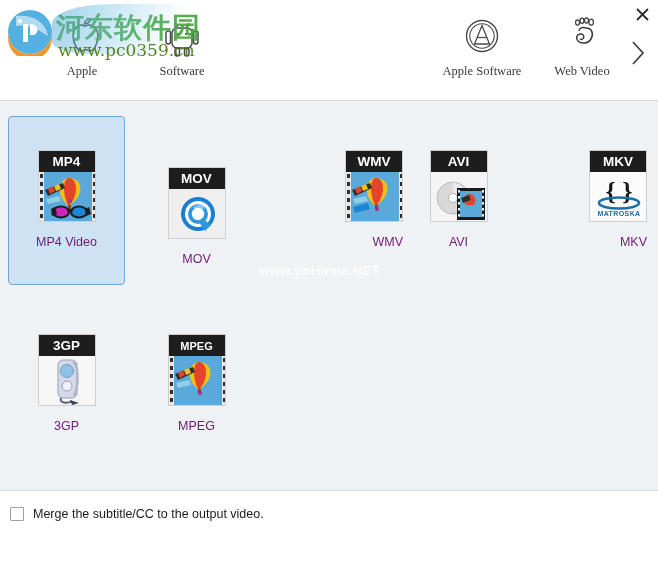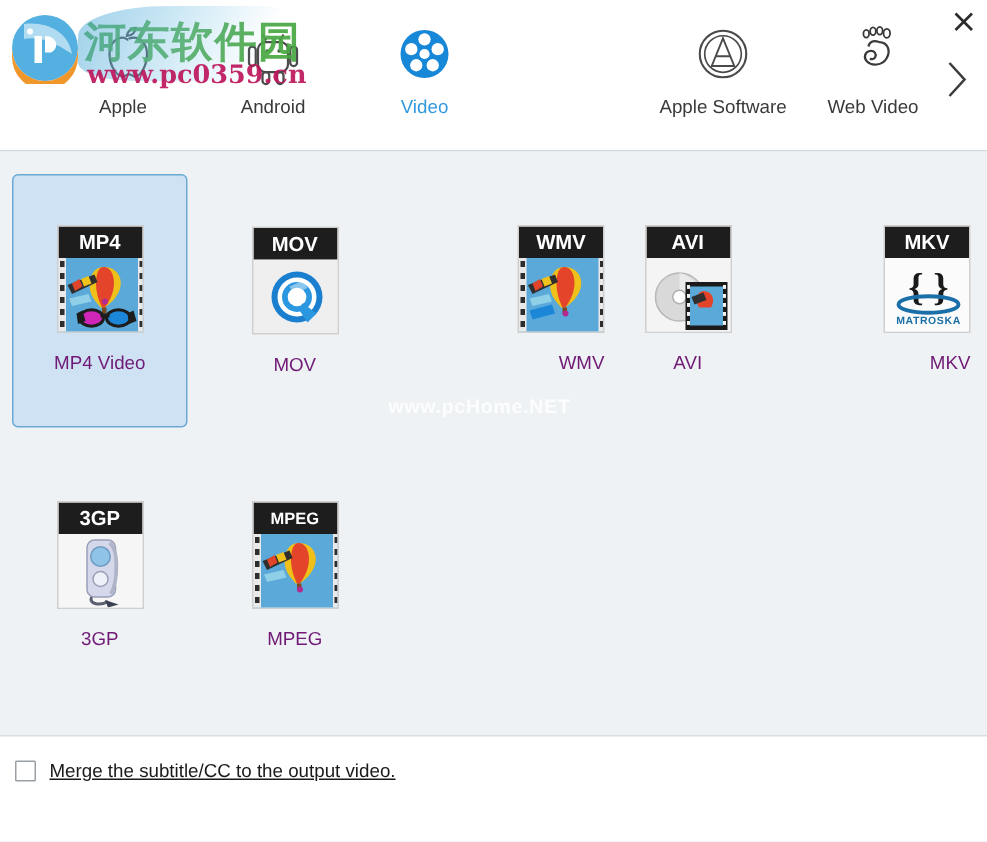--- a/index.html
+++ b/index.html
@@ -46,21 +46,21 @@
     position: absolute;
     right: 5px; top: 33px;
     width: 30px; height: 40px;
     display: flex; align-items: center; justify-content: center;
     cursor: pointer;
   }
 
   #cat-strip {
     position: absolute;
     left: 0; top: 10px;
-    width: 625px; height: 82px;
+    width: 625px; height: 82px; font-family: Liberation Serif, serif;
   }
 
   .cat {
     position: absolute;
     top: 0;
     width: 104px;
     height: 80px;
     display: flex;
     flex-direction: column;
     align-items: center;
@@ -172,21 +172,20 @@
     width: 14px; height: 14px;
     border: 1px solid #9aa0a6;
     background: #ffffff;
     border-radius: 1px;
   }
   #merge-label {
     margin-left: 9px;
     font-size: 12.5px;
     color: #1a1a1a;
     white-space: nowrap;
-    text-decoration: underline;
   }
 
   
   #wm-logo {
     position: absolute;
     left: 6px; top: 8px;
     width: 48px; height: 48px;
     pointer-events: none;
   }
   #wm-cn {
@@ -199,22 +198,22 @@
     letter-spacing: 1px;
     pointer-events: none;
     white-space: nowrap;
     opacity: 0.92;
   }
   #wm-url {
     position: absolute;
     left: 58px; top: 40px;
     font-family: "DejaVu Serif", serif;
     font-size: 17px;
-    font-weight: bold;
-    color: #be185d;
+    font-weight: normal;
+    color: #4d7c0f;
     letter-spacing: 0px;
     pointer-events: none;
     white-space: nowrap;
     opacity: 0.93;
   }
   #wm-blue-sweep {
     position: absolute;
     left: 52px; top: 4px;
     width: 150px; height: 50px;
     background: linear-gradient(115deg, rgba(80,170,215,0.55) 0%, rgba(120,195,230,0.32) 45%, rgba(255,255,255,0) 80%);
@@ -258,35 +257,21 @@
               <rect x="7" y="18" width="4.5" height="13" rx="2.2" fill="none" stroke="#4a4a4a" stroke-width="1.5"></rect>
               <rect x="34.5" y="18" width="4.5" height="13" rx="2.2" fill="none" stroke="#4a4a4a" stroke-width="1.5"></rect>
               <rect x="16" y="35" width="4.5" height="8" rx="2.2" fill="none" stroke="#4a4a4a" stroke-width="1.5"></rect>
               <rect x="25.5" y="35" width="4.5" height="8" rx="2.2" fill="none" stroke="#4a4a4a" stroke-width="1.5"></rect>
               <line x1="16" y1="10" x2="18.5" y2="14" stroke="#4a4a4a" stroke-width="1.4"></line>
               <line x1="30" y1="10" x2="27.5" y2="14" stroke="#4a4a4a" stroke-width="1.4"></line>
               <circle cx="19" cy="21" r="1.1" fill="#4a4a4a"></circle>
               <circle cx="27" cy="21" r="1.1" fill="#4a4a4a"></circle>
             </svg>
           </span>
-          <span class="cat-label">Android</span>
-        </div>
-        <div class="cat active" style="left: 231px;">
-          <span class="cat-icon">
-            <svg width="46" height="46" viewBox="0 0 46 46">
-              <circle cx="23" cy="23" r="16" fill="#1787d8"></circle>
-              <circle cx="23" cy="23" r="3.4" fill="#ffffff"></circle>
-              <circle cx="23" cy="13.2" r="4.1" fill="#ffffff"></circle>
-              <circle cx="31.8" cy="19.8" r="4.1" fill="#ffffff"></circle>
-              <circle cx="28.5" cy="30.5" r="4.1" fill="#ffffff"></circle>
-              <circle cx="17.5" cy="30.5" r="4.1" fill="#ffffff"></circle>
-              <circle cx="14.2" cy="19.8" r="4.1" fill="#ffffff"></circle>
-            </svg>
-          </span>
-          <span class="cat-label">Video</span>
+          <span class="cat-label">Software</span>
         </div>
         <div class="cat" style="left: 530px;">
           <span class="cat-icon">
             <svg width="46" height="46" viewBox="0 0 46 46">
               <path d="M27 15 C33 15 35 21 32 26 C29 31 22 31 19 28 C16.5 25.5 17.5 21.5 21 21 C24 20.6 25.5 23 24.5 25 C23.8 26.4 22 26.8 21 26" fill="none" stroke="#3a3a3a" stroke-width="1.5"></path>
               <path d="M27 15 C23 13.5 20.5 15 20 18" fill="none" stroke="#3a3a3a" stroke-width="1.5"></path>
               <ellipse cx="18.5" cy="9.5" rx="1.9" ry="2.6" fill="none" stroke="#3a3a3a" stroke-width="1.2"></ellipse>
               <ellipse cx="23" cy="7.8" rx="1.9" ry="2.6" fill="none" stroke="#3a3a3a" stroke-width="1.2"></ellipse>
               <ellipse cx="27.5" cy="7.5" rx="1.9" ry="2.6" fill="none" stroke="#3a3a3a" stroke-width="1.2"></ellipse>
               <ellipse cx="32.2" cy="9.2" rx="2.2" ry="3" fill="none" stroke="#3a3a3a" stroke-width="1.2"></ellipse>
@@ -357,21 +342,21 @@
                 <path d="M12 37 L16 35 L18 42 L13 44 Z" fill="#1d1d1d"></path>
                 <path d="M46 37 L50 35 L52 42 L47 44 Z" fill="#1d1d1d"></path>
                 <ellipse cx="22" cy="40" rx="8" ry="5.5" fill="none" stroke="#1d1d1d" stroke-width="2"></ellipse>
                 <ellipse cx="40" cy="40" rx="8" ry="5.5" fill="none" stroke="#1d1d1d" stroke-width="2"></ellipse>
                 <circle cx="31" cy="29" r="2" fill="#b02a8f"></circle>
               </svg></span>
           </span>
         </span>
         <span class="tile-label">MP4 Video</span>
       </div>
-      <div class="tile" style="left: 138px; top: 16px;">
+      <div class="tile" style="left: 138px; top: 32px;">
         <span class="tile-ico">
           <span class="fi">
             <span class="fi-bar">MOV</span>
             <span class="fi-body"><svg width="58" height="51" viewBox="0 0 58 51" preserveAspectRatio="none">
                 <rect x="0" y="0" width="58" height="51" fill="#efefef"></rect>
                 <circle cx="29" cy="25" r="17" fill="#1b7fd0"></circle>
                 <circle cx="29" cy="25" r="13" fill="#ffffff"></circle>
                 <circle cx="29" cy="25" r="10" fill="#2b97e0"></circle>
                 <path d="M29 15 A10 10 0 1 1 22 32 L26 27 A5 5 0 1 0 29 20 Z" fill="#ffffff" opacity="0.0"></path>
                 <circle cx="29" cy="25" r="6.2" fill="#ffffff"></circle>

